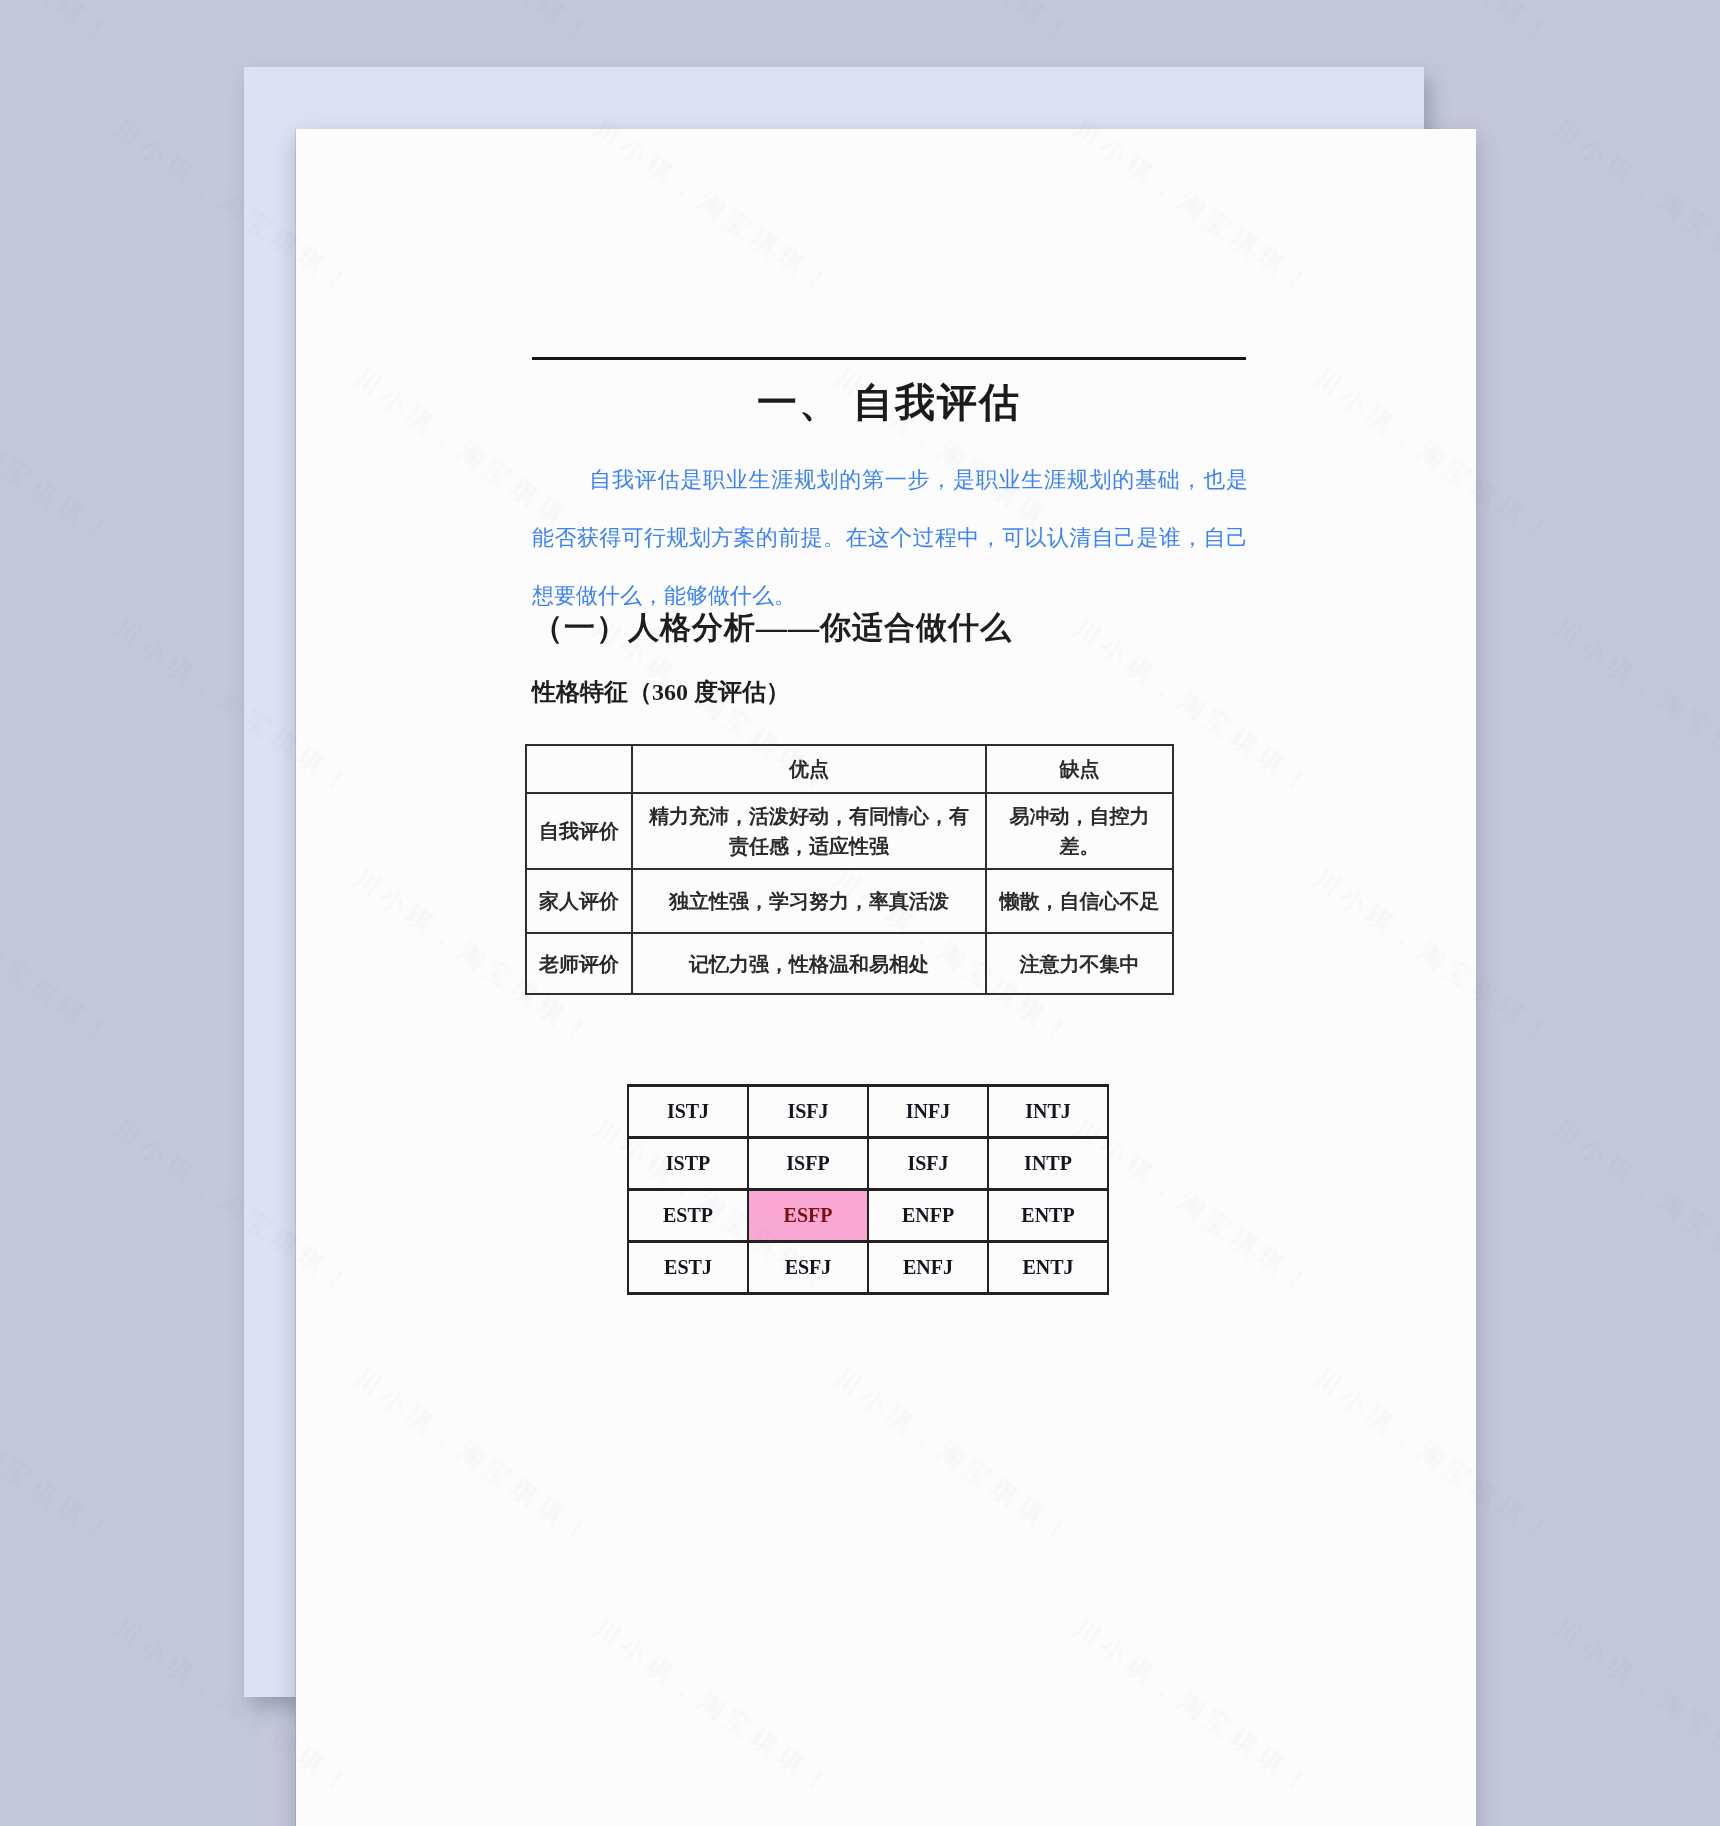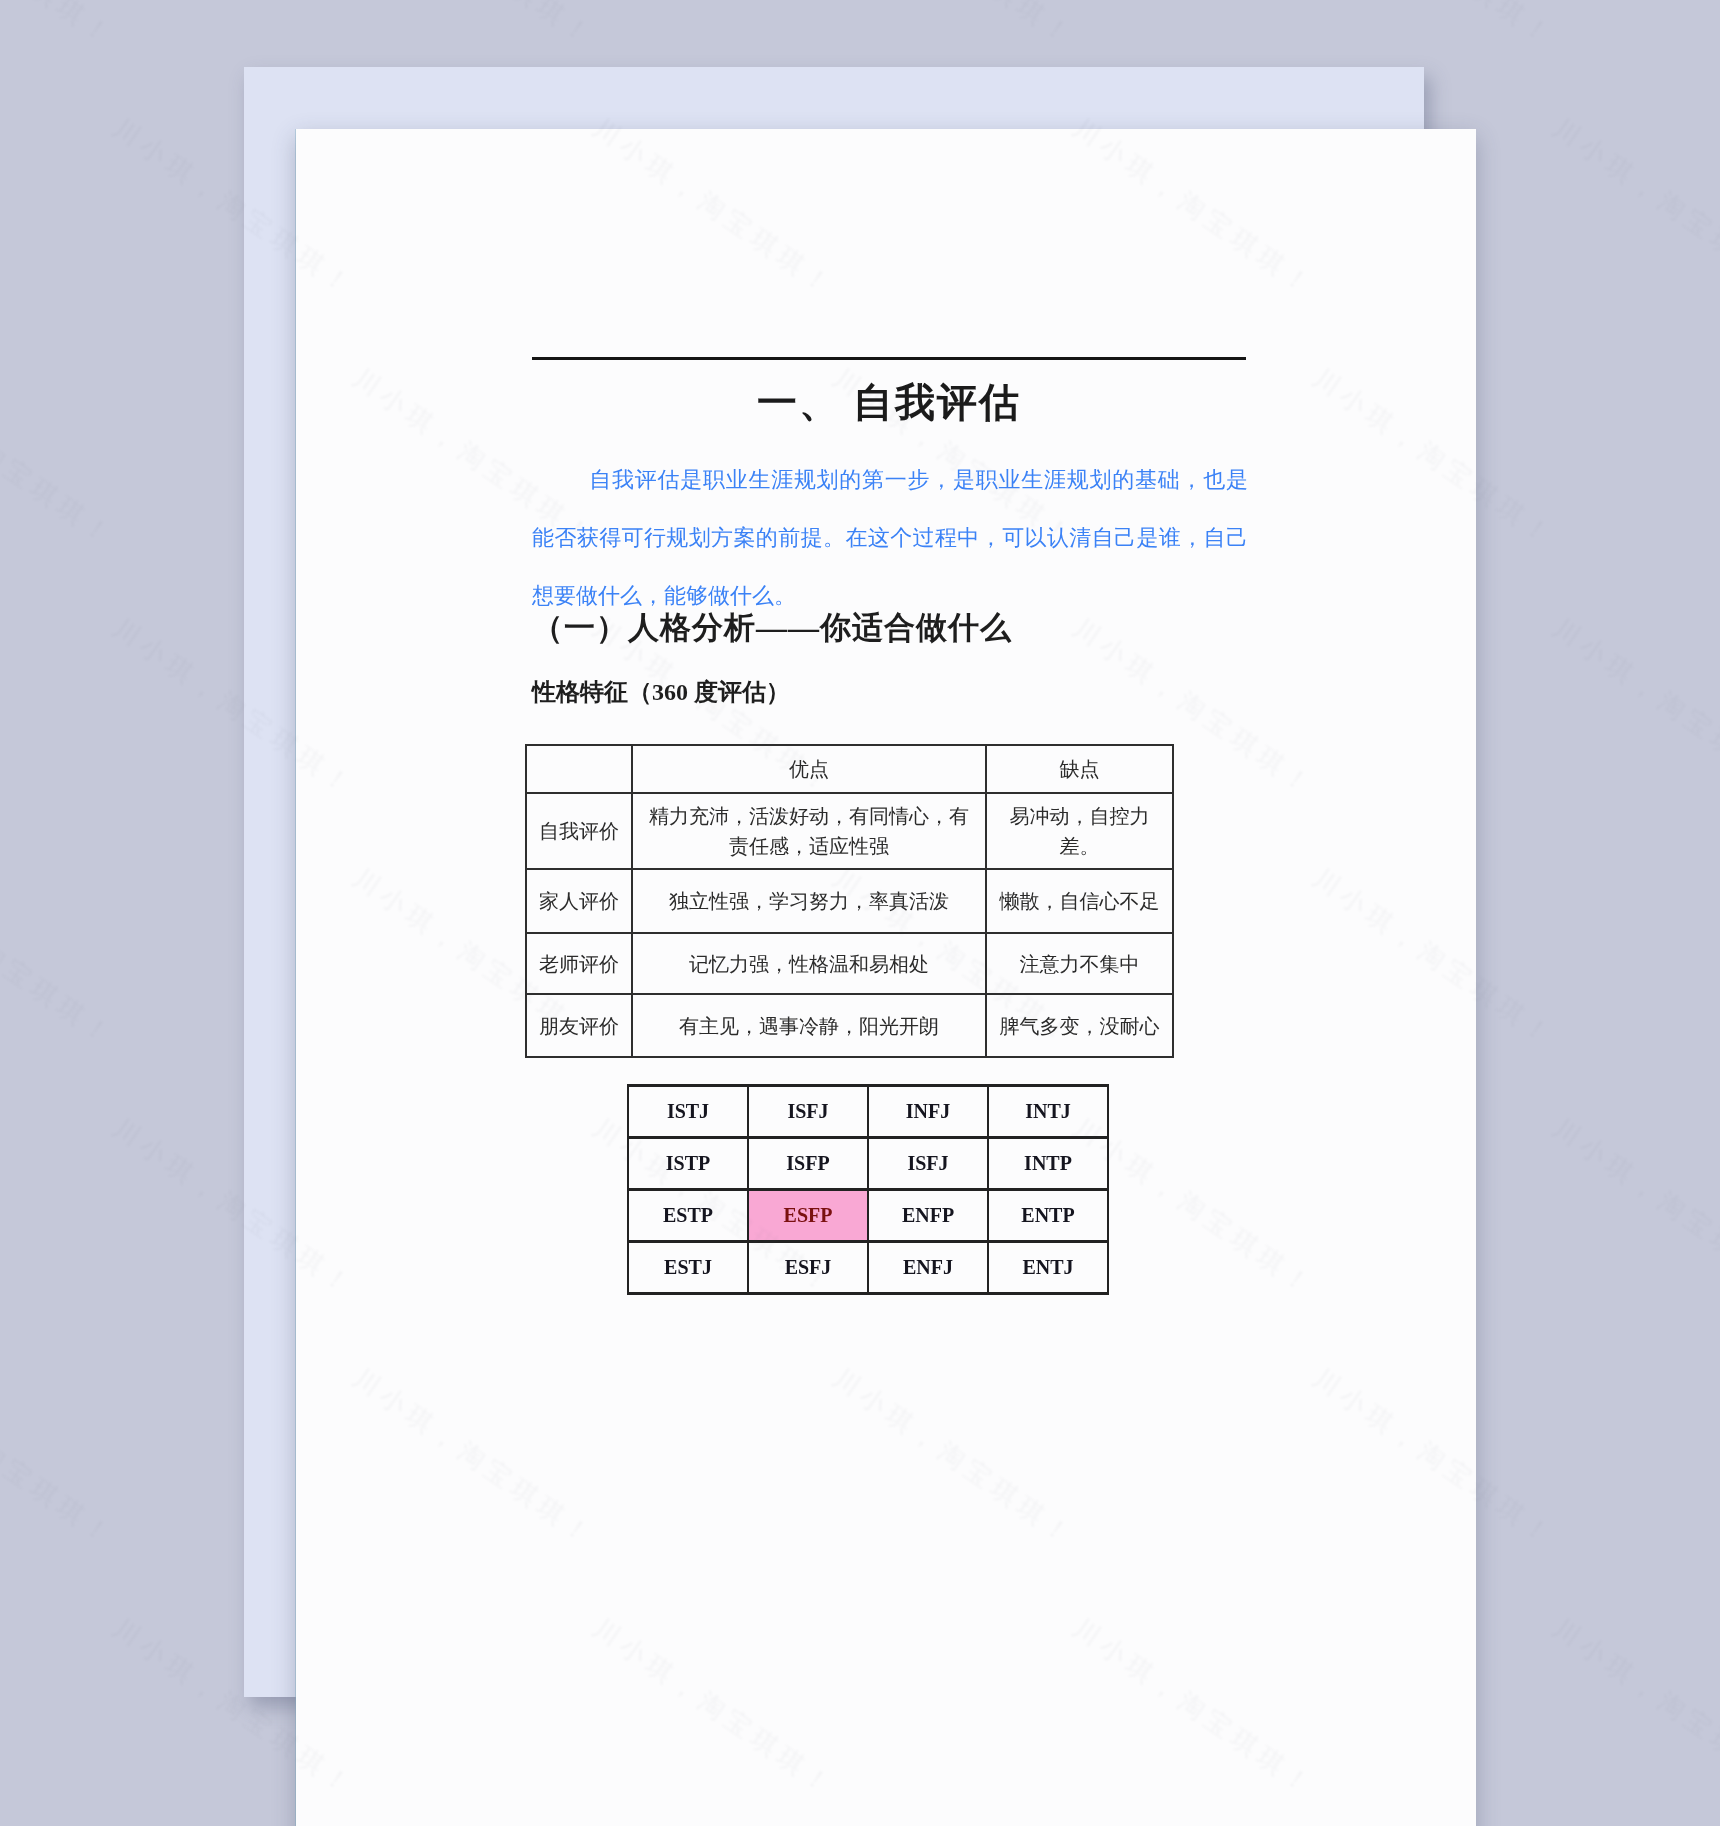--- a/index.html
+++ b/index.html
@@ -35,21 +35,21 @@
   }
   .sub-heading{
     left:236px;top:547px;font-size:24px;font-weight:bold;color:#1e1e1e;
   }
   table.eval{
     left:229px;top:615px;width:647px;border-collapse:collapse;table-layout:fixed;
     font-size:20px;color:#2b2b2b;
   }
   table.eval td,table.eval th{
     border:2px solid #2e2e2e;text-align:center;vertical-align:middle;
-    padding:6px 10px;font-weight:normal;line-height:30px;
+    padding:6px 10px;font-weight:bold;line-height:30px;
   }
   table.eval col.c1{width:106px;} table.eval col.c2{width:354px;} table.eval col.c3{width:187px;}
   table.eval tr.hdr td{height:34px;}
   table.eval tr.r1 td{height:62px;}
   table.eval tr.r2 td{height:50px;}
   table.eval tr.r3 td{height:47px;}
   table.eval tr.r4 td{height:49px;}
   table.mbti{
     left:331px;top:955px;border-collapse:collapse;table-layout:fixed;
     font-size:20px;font-weight:bold;color:#15151f;
@@ -113,25 +113,20 @@
     <tr class="r2">
       <td>家人评价</td>
       <td>独立性强，学习努力，率真活泼</td>
       <td>懒散，自信心不足</td>
     </tr>
     <tr class="r3">
       <td>老师评价</td>
       <td>记忆力强，性格温和易相处</td>
       <td>注意力不集中</td>
     </tr>
-    <tr class="r4">
-      <td>朋友评价</td>
-      <td>有主见，遇事冷静，阳光开朗</td>
-      <td>脾气多变，没耐心</td>
-    </tr>
   </tbody>
     </table>
 
   <table class="abs mbti">
     <tbody>
         <tr>
       <td>ISTJ</td>
       <td>ISFJ</td>
       <td>INFJ</td>
       <td>INTJ</td>

